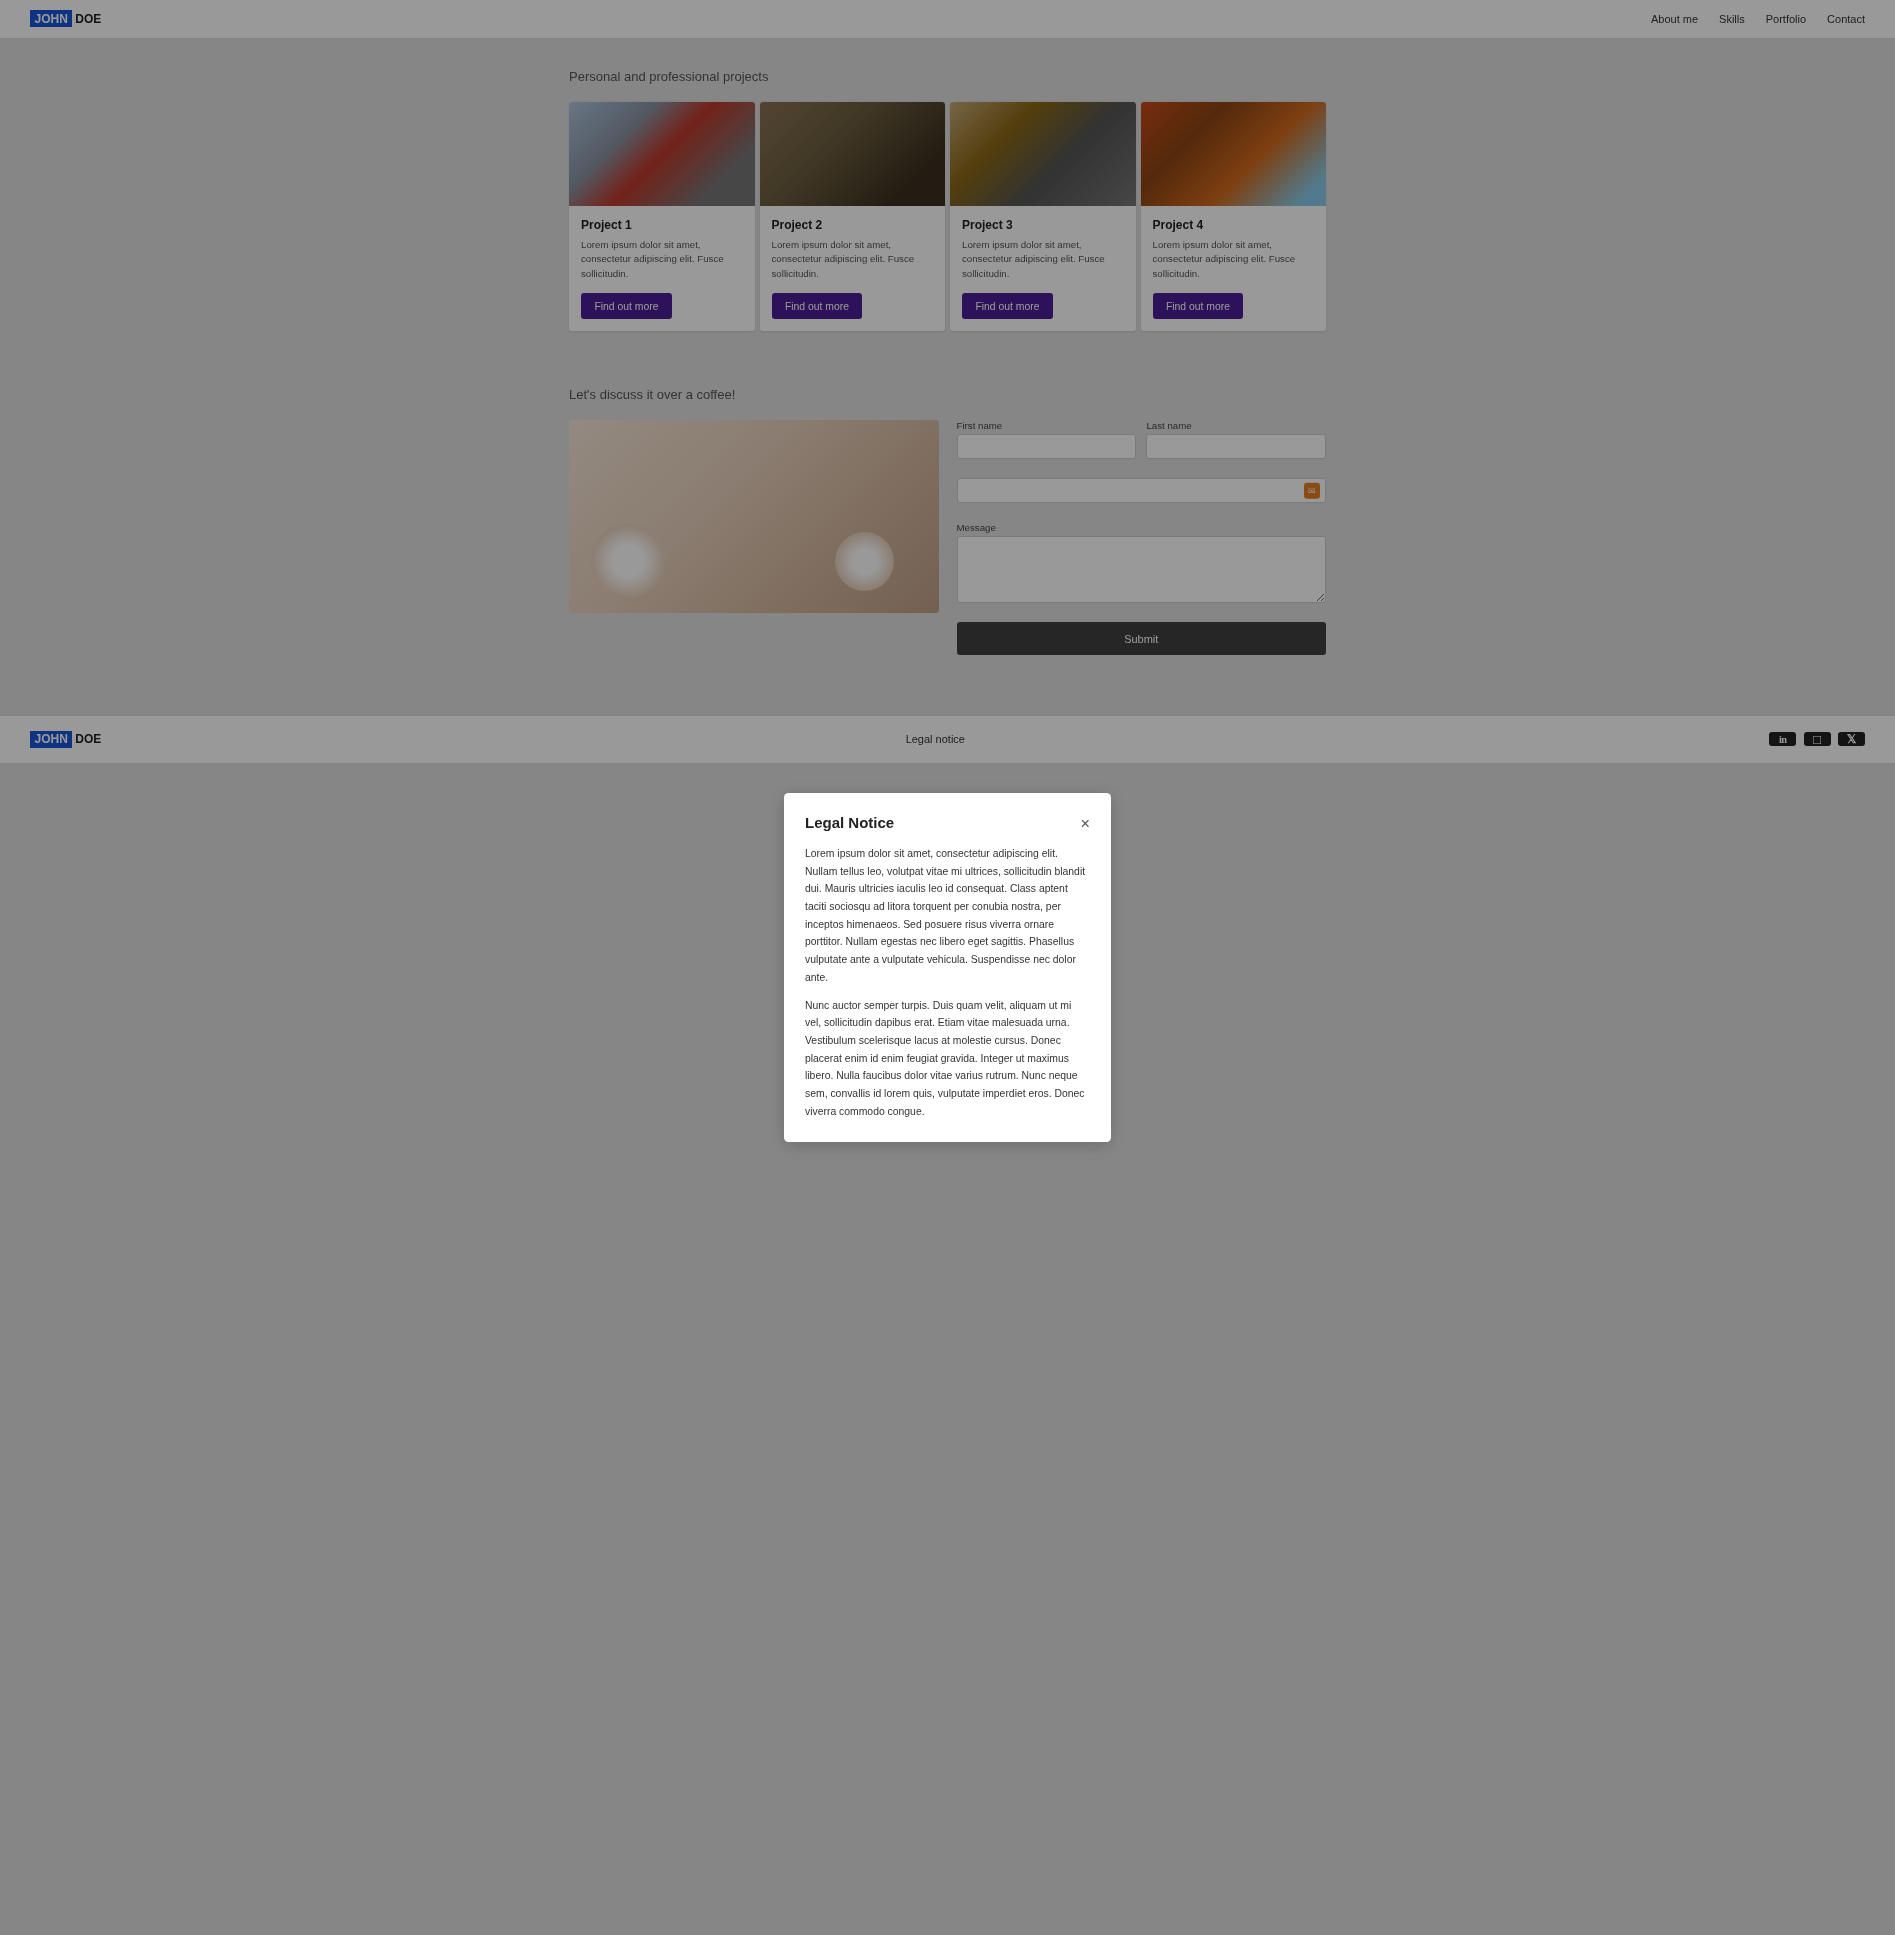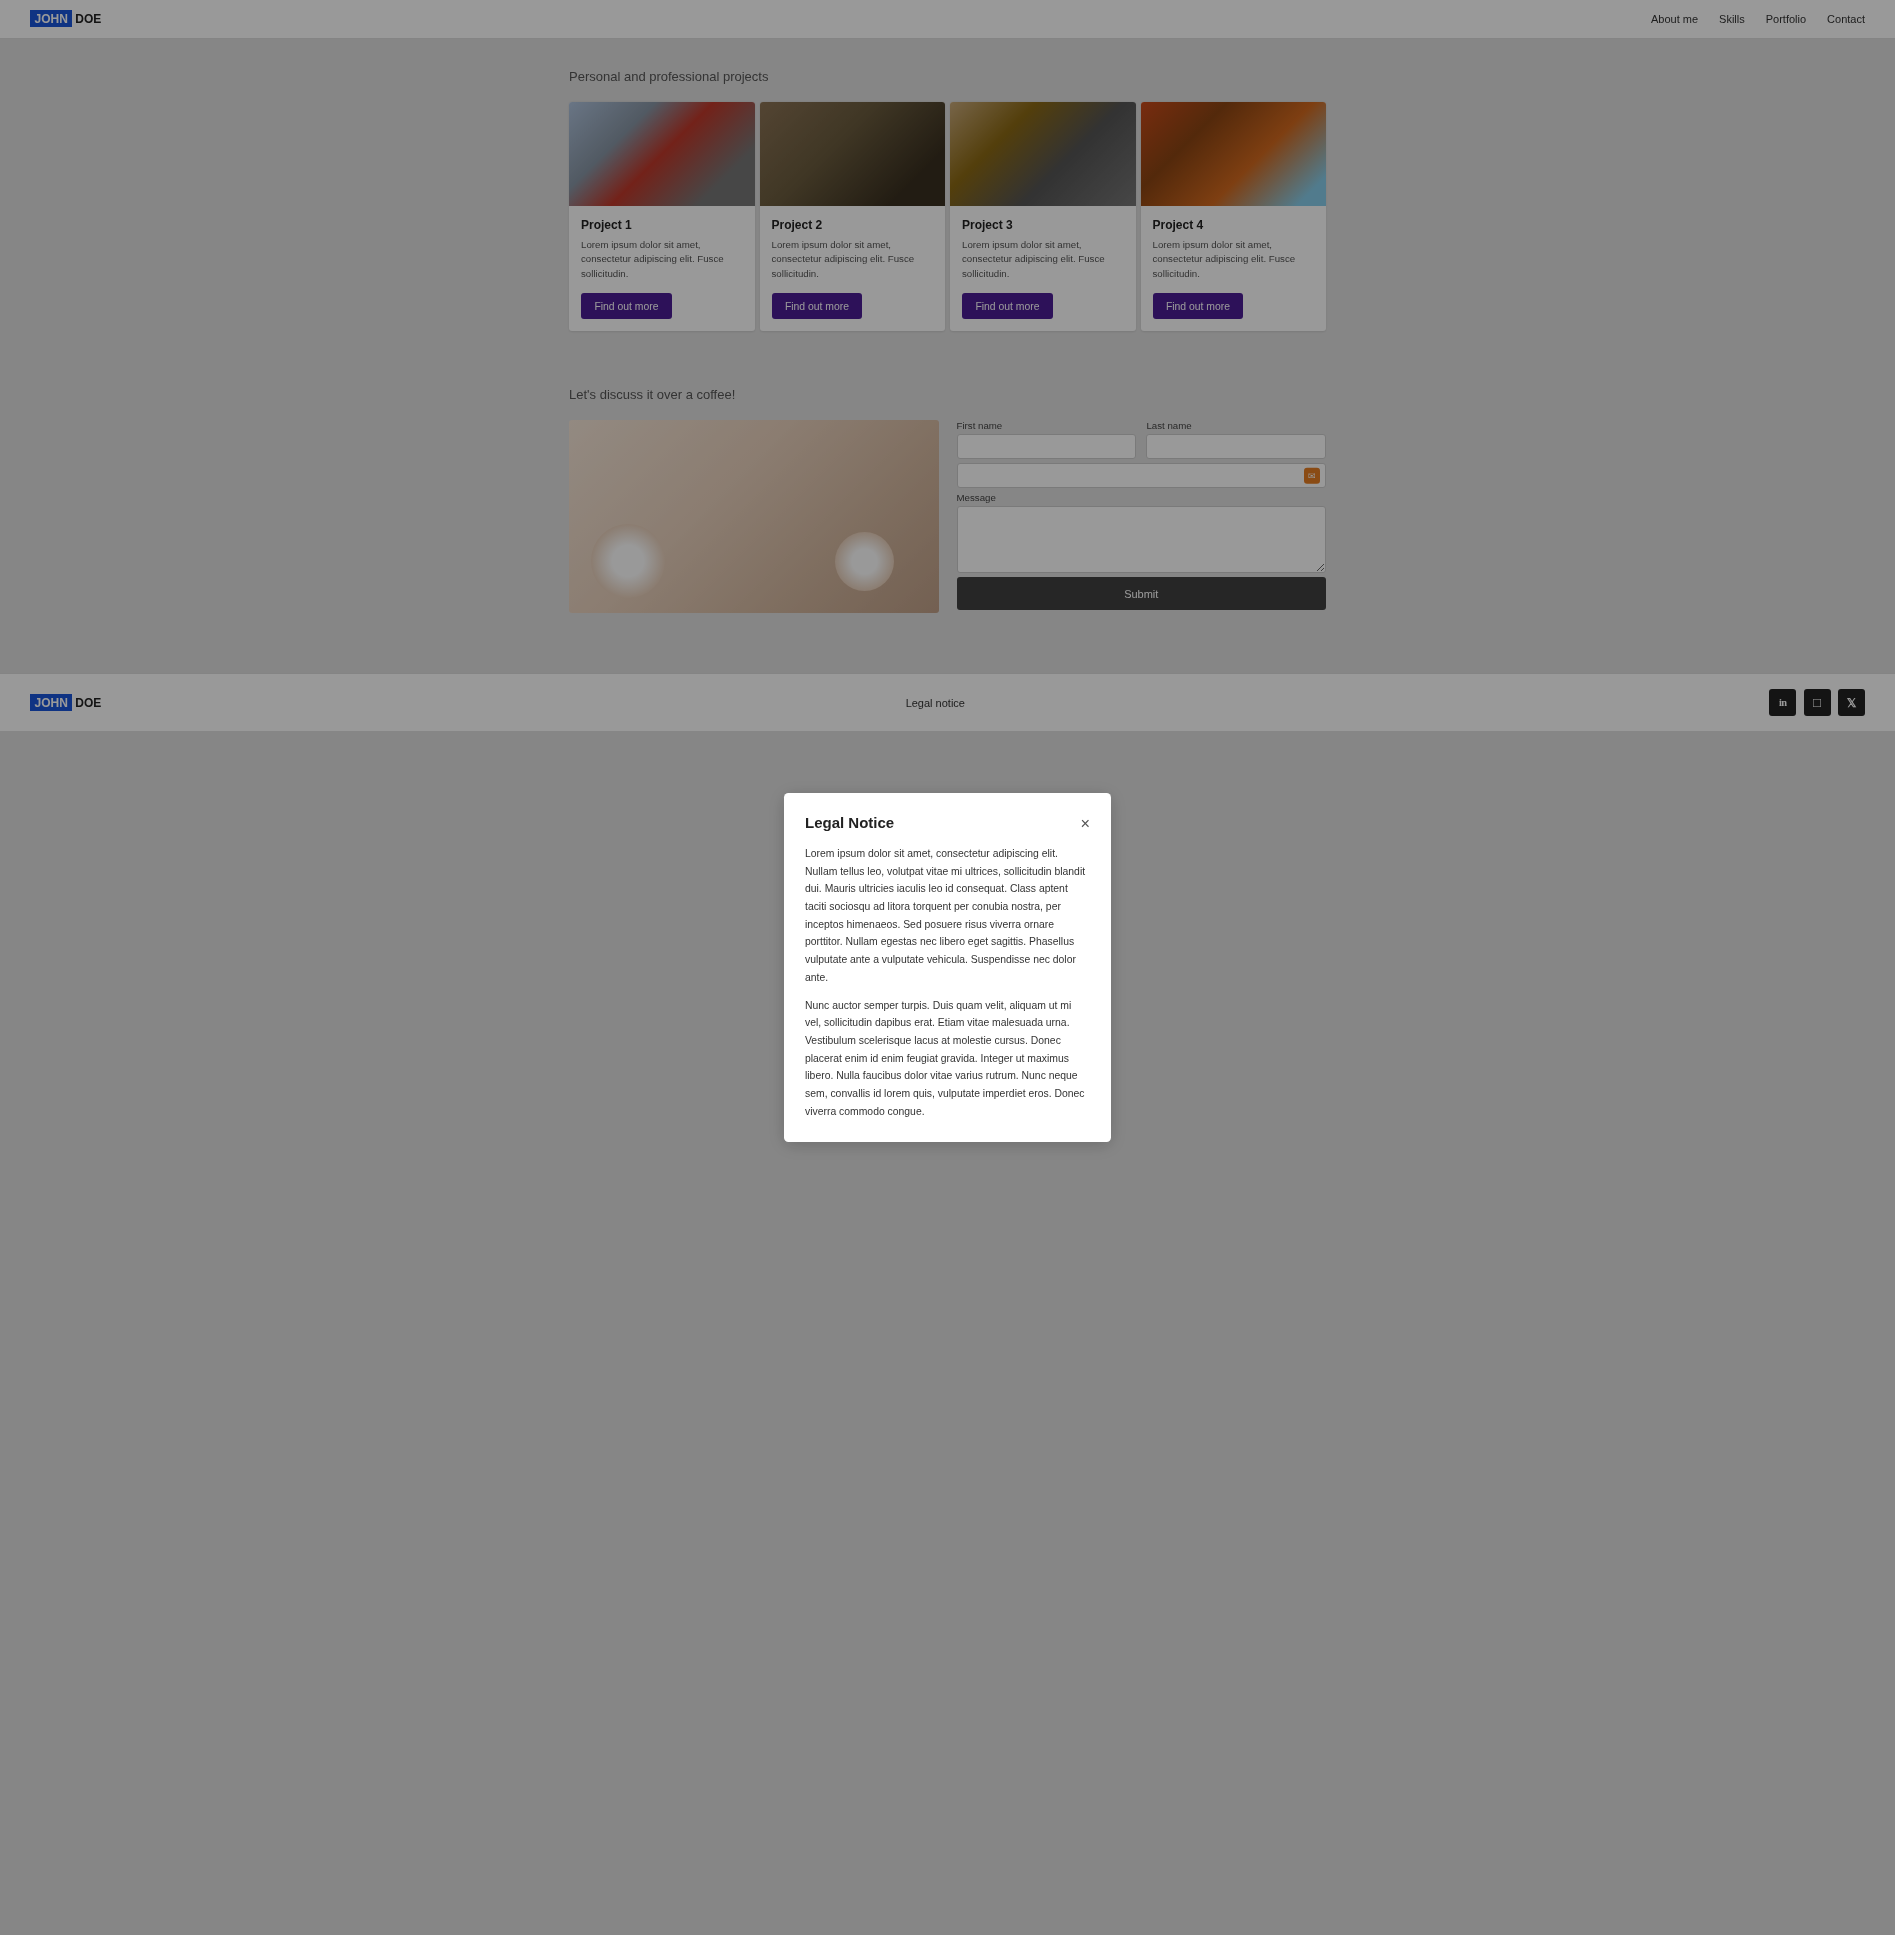--- a/index.html
+++ b/index.html
@@ -111,21 +111,21 @@
     .contact-image::after {
       content: '';
       position: absolute;
       bottom: 22px;
       right: 45px;
       width: 59px;
       height: 59px;
       background: radial-gradient(circle, #fff 30%, #e8d0bc 70%);
       border-radius: 50%;
     }
-    .contact-form { display: flex; flex-direction: column; gap: 4px; }
+    .contact-form { display: flex; flex-direction: column; gap: 19px; }
     .form-row { display: grid; grid-template-columns: 1fr 1fr; gap: 10.4px; }
     .form-group { display: flex; flex-direction: column; gap: 3px; }
     .form-group label { font-size: 9.7px; color: #444; }
     .form-group input, .form-group textarea {
       border: 0.7px solid #ccc;
       border-radius: 3px;
       padding: 6px 7.4px;
       font-size: 10.4px;
       background: #fff;
     }
@@ -164,21 +164,21 @@
       padding: 15px 30px;
       display: flex;
       align-items: center;
       justify-content: space-between;
       border-top: 0.7px solid #ddd;
     }
     .footer-center { font-size: 11px; color: #333; cursor: pointer; }
     .social-icons { display: flex; gap: 7.4px; }
     .social-icon {
       width: 27px;
-      height: 27px;
+      height: 14px;
       background: #222;
       border-radius: 3px;
       display: flex;
       align-items: center;
       justify-content: center;
       color: #fff;
       font-size: 12px;
       font-weight: bold;
       cursor: pointer;
     }

